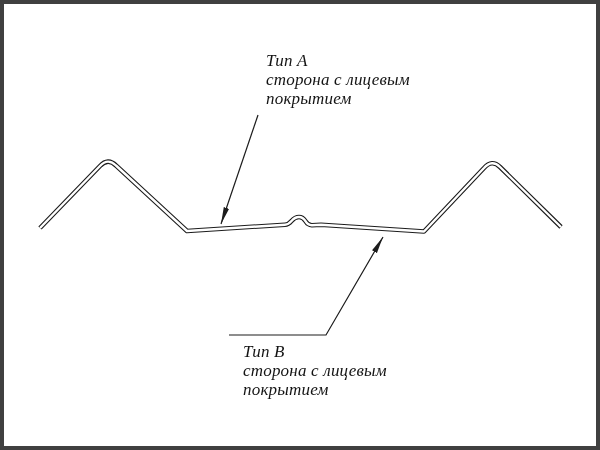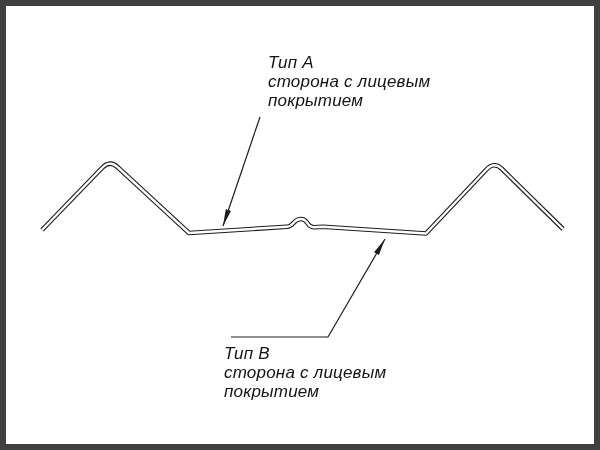--- a/index.html
+++ b/index.html
@@ -5,24 +5,24 @@
   html, body {
     margin: 0;
     padding: 0;
     background: #ffffff;
   }
   .canvas {
     position: relative;
     width: 600px;
     height: 450px;
     background: #ffffff;
-    border: 6px solid #404040;
+    border: 4px solid #404040;
     box-sizing: border-box;
     overflow: hidden;
-    font-family: Liberation Sans, sans-serif;
+    font-family: Liberation Serif, serif;
   }
   .canvas svg {
     position: absolute;
     left: 0;
     top: 0;
   }
   .label {
     position: absolute;
     font-style: italic;
     font-size: 17px;
@@ -60,19 +60,19 @@
       <path d="M 225 331 L 322 331 L 379 233" fill="none" stroke="#1c1c1c" stroke-width="1.2" marker-end="url(#arrow)"></path>
     </g>
   </svg>
 
   <div class="label" style="left:262px; top:47px;">
     <div>Тип А</div>
     <div>сторона с лицевым</div>
     <div>покрытием</div>
   </div>
 
-  <div class="label" style="left:218px; top:338px;">
+  <div class="label" style="left:239px; top:338px;">
     <div>Тип В</div>
     <div>сторона с лицевым</div>
     <div>покрытием</div>
   </div>
 
 </div>
 
 </body></html>

